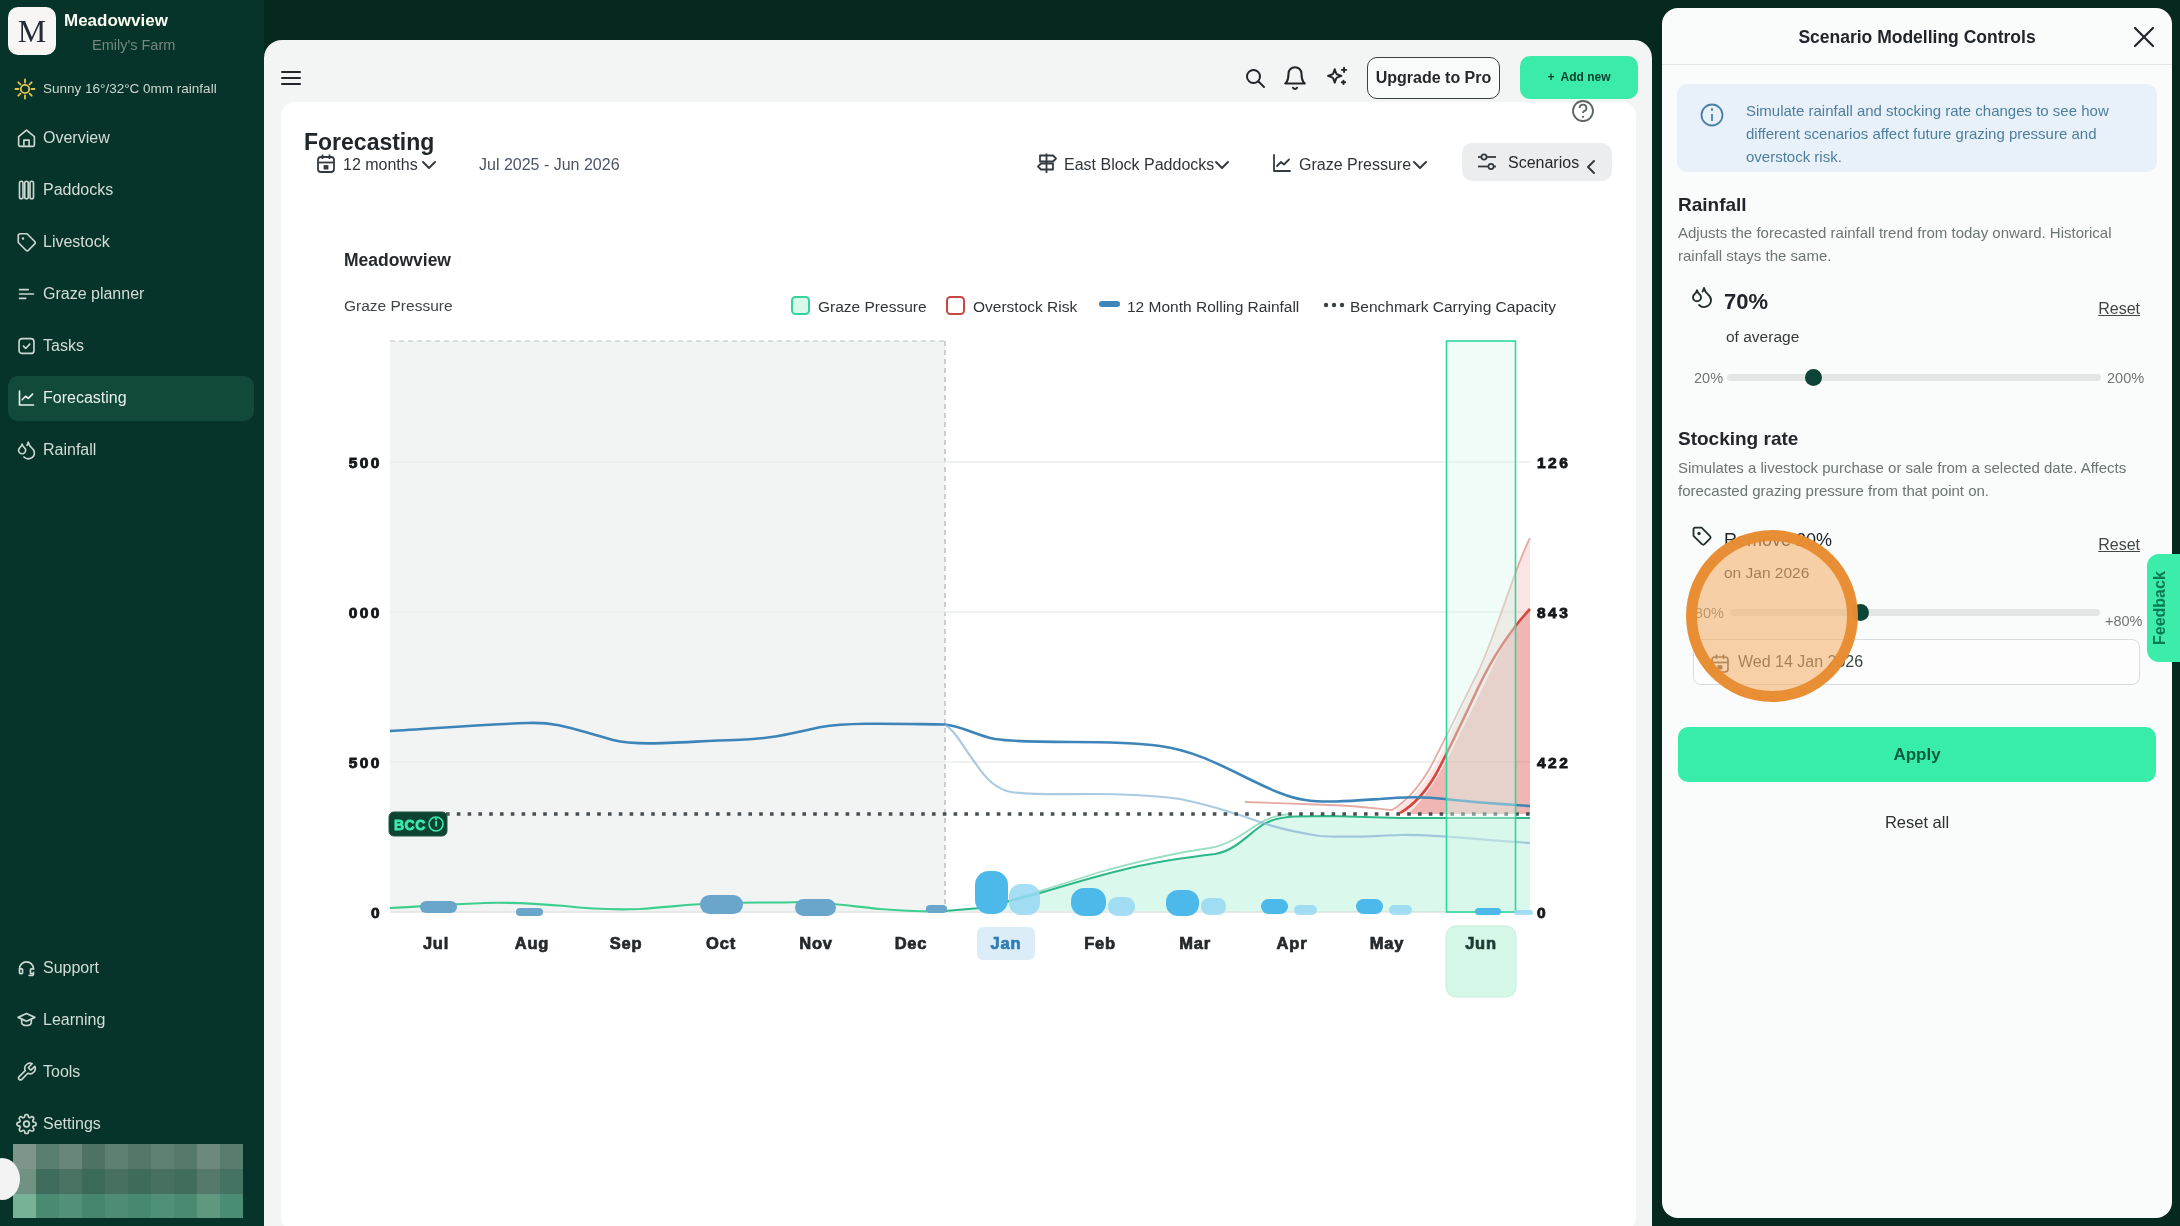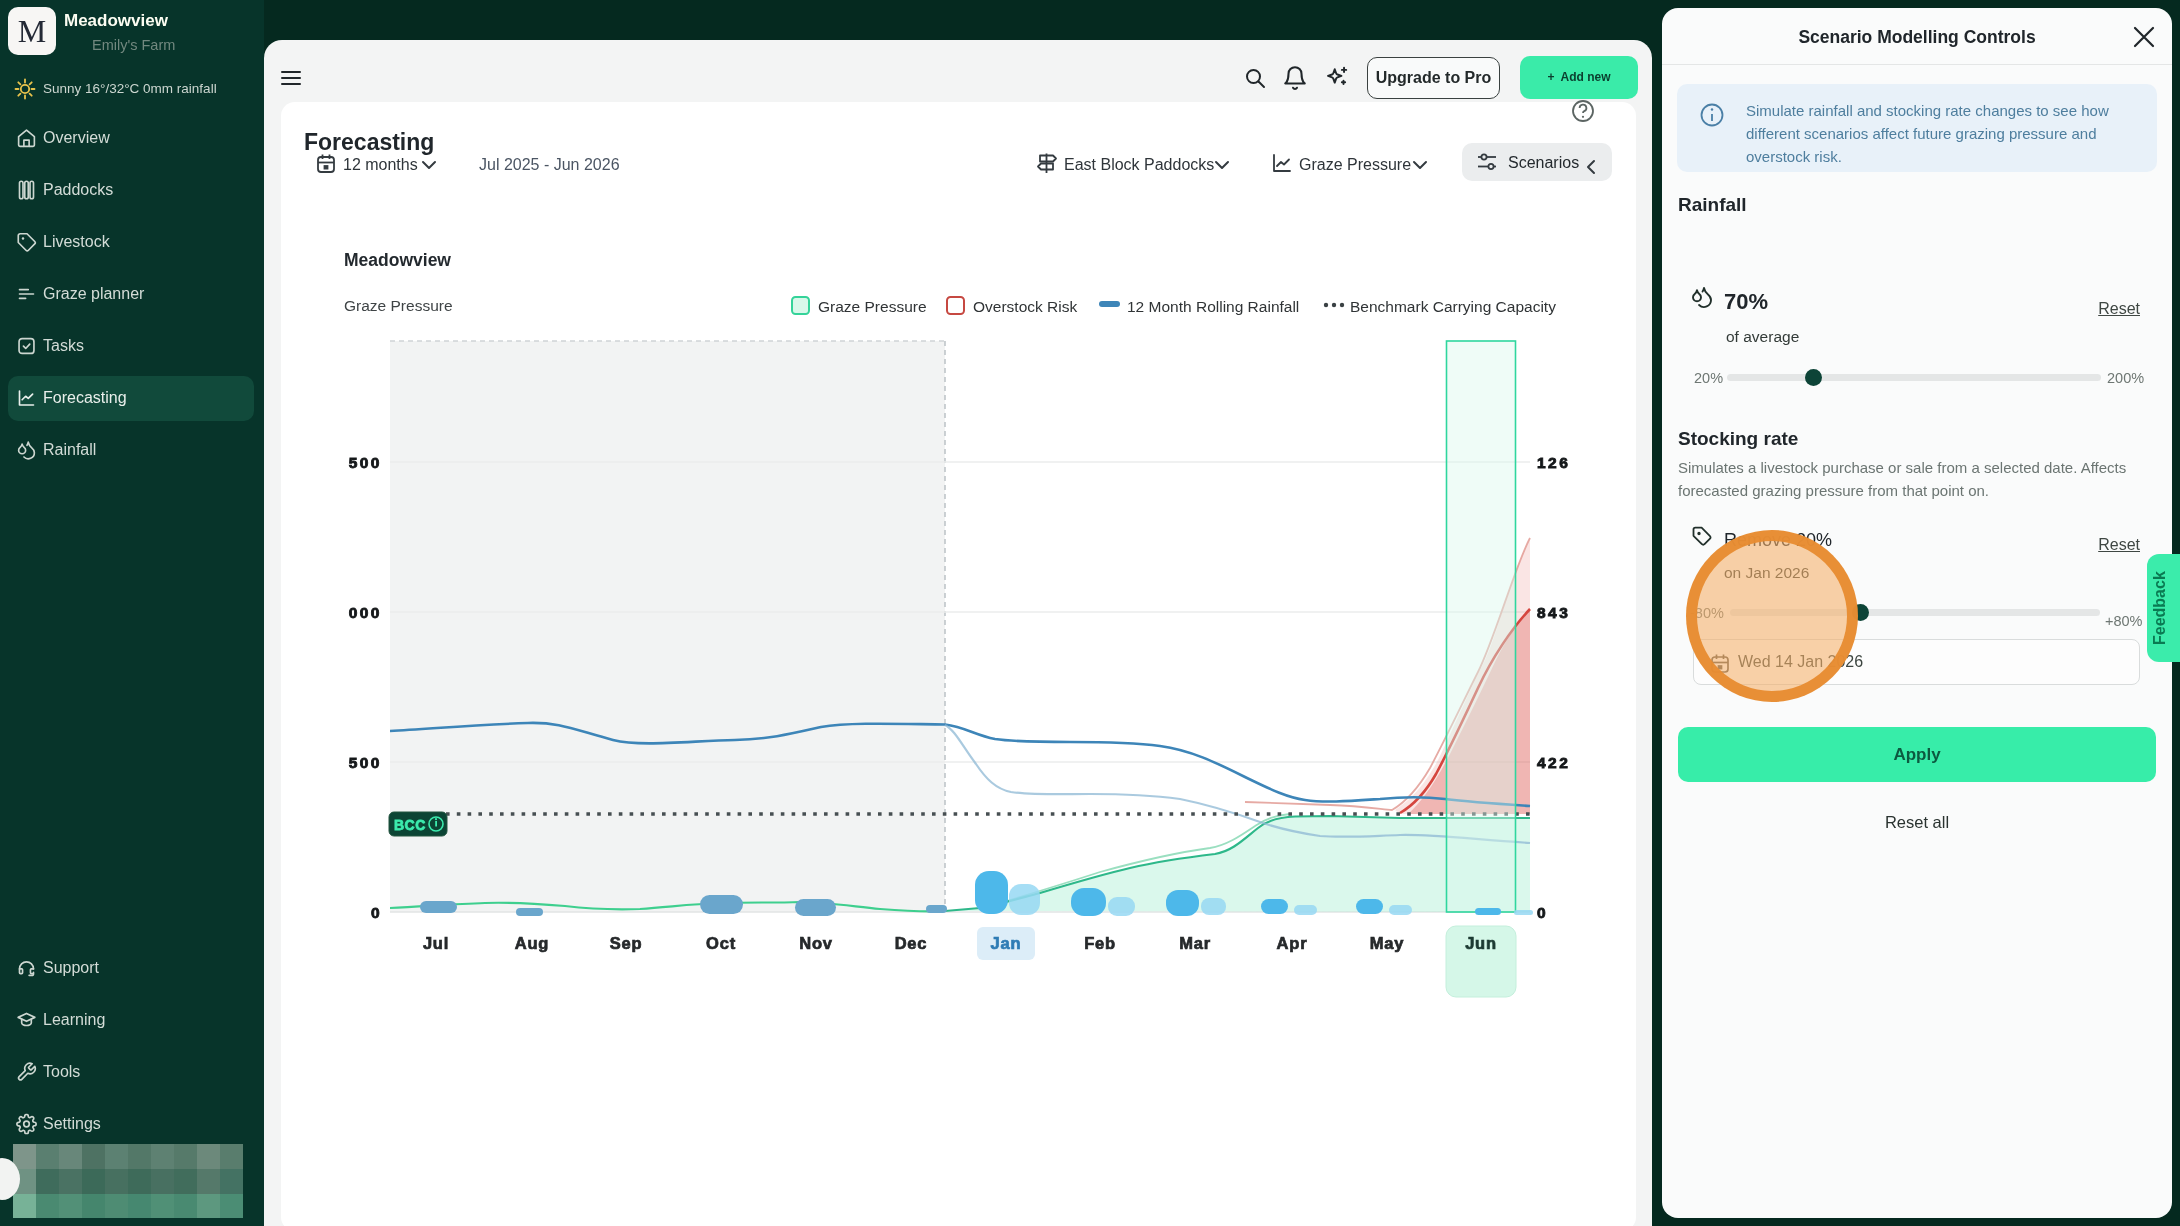--- a/index.html
+++ b/index.html
@@ -350,20 +350,21 @@
 <div id="panel">
   <div class="abs" style="left:0;top:0;width:510px;height:56px;">
     <div class="abs" style="left:0;right:0;top:19px;text-align:center;font-size:17.5px;font-weight:bold;color:#20262b;">Scenario Modelling Controls</div>
   </div>
   <div class="abs" style="left:0;top:56px;width:510px;height:1px;background:#e4e6e6;"></div>
 
   <div class="abs" style="left:15px;top:76px;width:480px;height:88px;background:#e8f1f9;border-radius:10px;"></div>
   <div class="abs" style="left:84px;top:91px;width:390px;font-size:15px;line-height:23px;color:#4e7e9e;">Simulate rainfall and stocking rate changes to see how different scenarios affect future grazing pressure and overstock risk.</div>
 
   <div class="abs" style="left:16px;top:186px;font-size:19px;font-weight:bold;color:#20262b;">Rainfall</div>
+  <div class="abs" style="left:16px;top:213px;width:460px;font-size:15px;line-height:23px;color:#6b7572;">Adjusts the forecasted rainfall trend from today onward. Historical rainfall stays the same.</div>
 
   <div class="abs" style="left:62px;top:281px;font-size:22px;font-weight:bold;color:#20262b;">70%</div>
   <div class="reset" style="top:292px;">Reset</div>
   <div class="abs" style="left:64px;top:320px;font-size:15.5px;color:#333b38;">of average</div>
   <div class="slbl" style="left:32px;top:362px;">20%</div>
   <div class="track" style="left:65px;top:366px;width:374px;"></div>
   <div class="thumb" style="left:143px;top:361px;"></div>
   <div class="slbl" style="left:445px;top:362px;">200%</div>
 
   <div class="abs" style="left:16px;top:420px;font-size:19px;font-weight:bold;color:#20262b;">Stocking rate</div>

